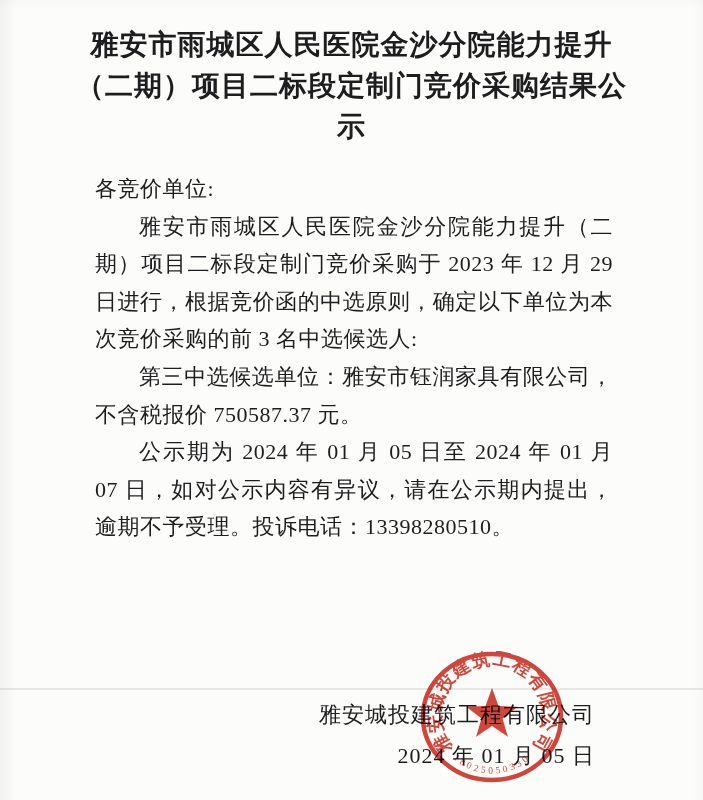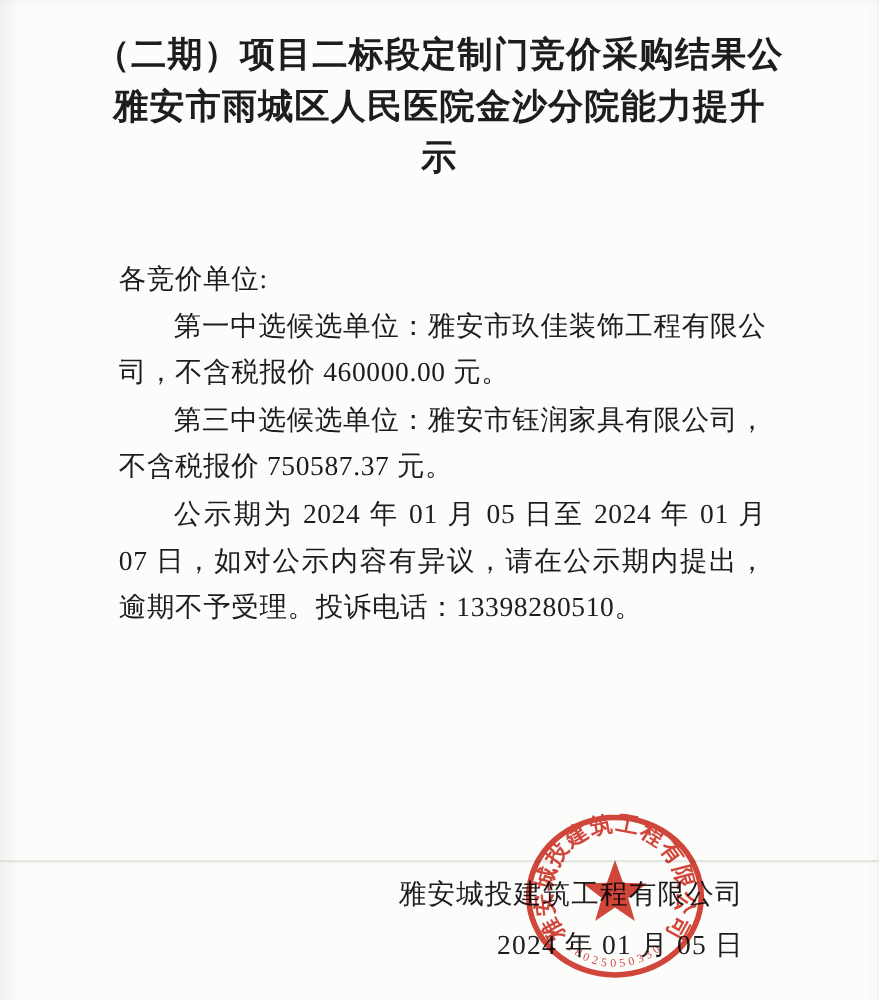--- a/index.html
+++ b/index.html
@@ -25,21 +25,20 @@
     position:absolute; top:24px; left:45px; right:45px;
     text-align:center;
     font-size:28px; line-height:41px; font-weight:700;
     letter-spacing:1px;
   }
   .body-text {
     position:absolute; top:170px; left:95px; width:518px;
     font-size:22px; line-height:37.6px;
     letter-spacing:.5px;
     text-align:justify;
-    margin-top:34px;
   }
   .body-text p { margin:0; }
   .body-text p.para { text-indent:2em; }
   .signature {
     position:absolute; top:694px; right:108px;
     text-align:right;
     font-size:22px; line-height:41px;
     letter-spacing:1px;
   }
   .scan-band {
@@ -59,28 +58,28 @@
   }
   .seal .seal-company { font-size:18px; letter-spacing:1.2px; font-weight:700; }
   .seal .seal-number  { font-size:9.5px; letter-spacing:3px; }
 </style>
 </head>
 <body>
 
 <div class="page">
 
   <h1 class="title">
+    <div>雅安市雨城区人民医院金沙分院能力提升</div>
     <div>（二期）项目二标段定制门竞价采购结果公</div>
-    <div>雅安市雨城区人民医院金沙分院能力提升</div>
     <div>示</div>
   </h1>
 
   <div class="body-text">
     <p class="salutation">各竞价单位:</p>
-    <p class="para">第一中选候选单位：雅安市玖佳装饰工程有限公司，不含税报价 460000.00 元。</p>
+    <p class="para">雅安市雨城区人民医院金沙分院能力提升（二期）项目二标段定制门竞价采购于 2023 年 12 月 29 日进行，根据竞价函的中选原则，确定以下单位为本次竞价采购的前 3 名中选候选人:</p>
     <p class="para">第三中选候选单位：雅安市钰润家具有限公司，不含税报价 750587.37 元。</p>
     <p class="para">公示期为 2024 年 01 月 05 日至 2024 年 01 月 07 日，如对公示内容有异议，请在公示期内提出，逾期不予受理。投诉电话：13398280510。</p>
   </div>
 
   <div class="signature">
     <div>雅安城投建筑工程有限公司</div>
     <div>2024 年 01 月 05 日</div>
   </div>
 
   <div class="scan-band"></div>

